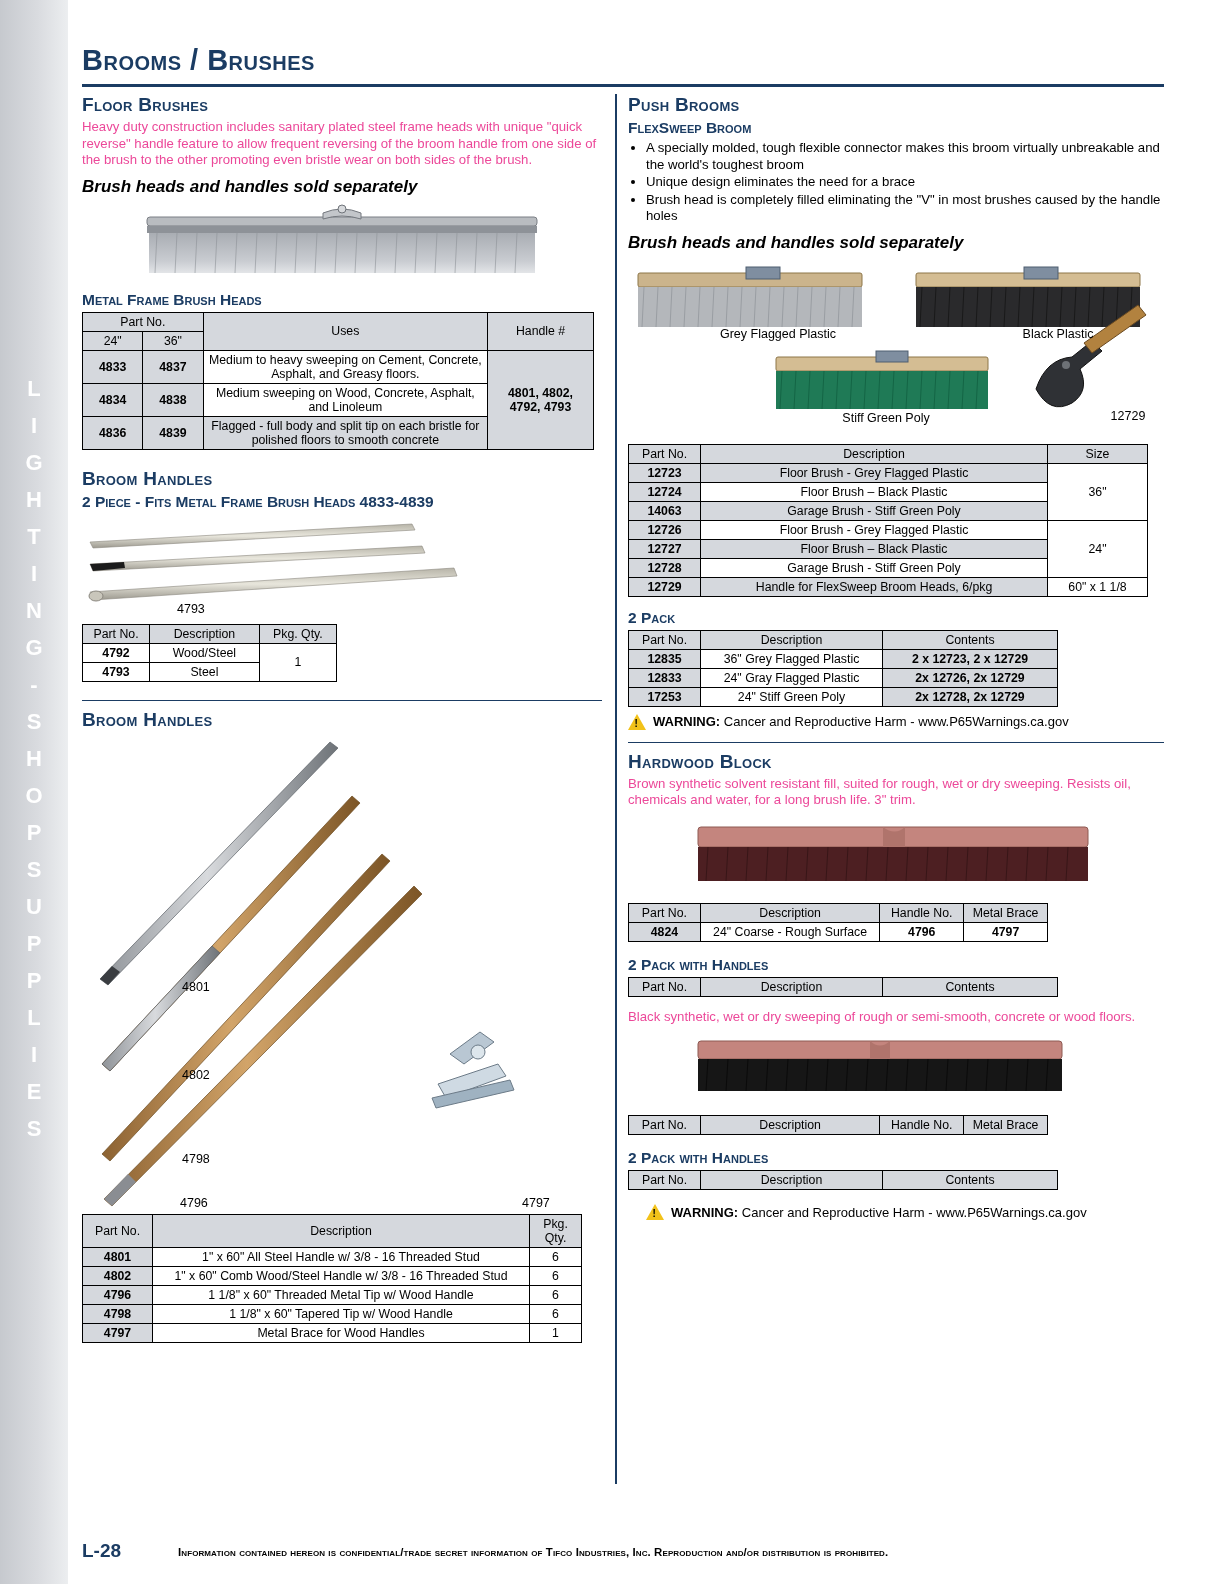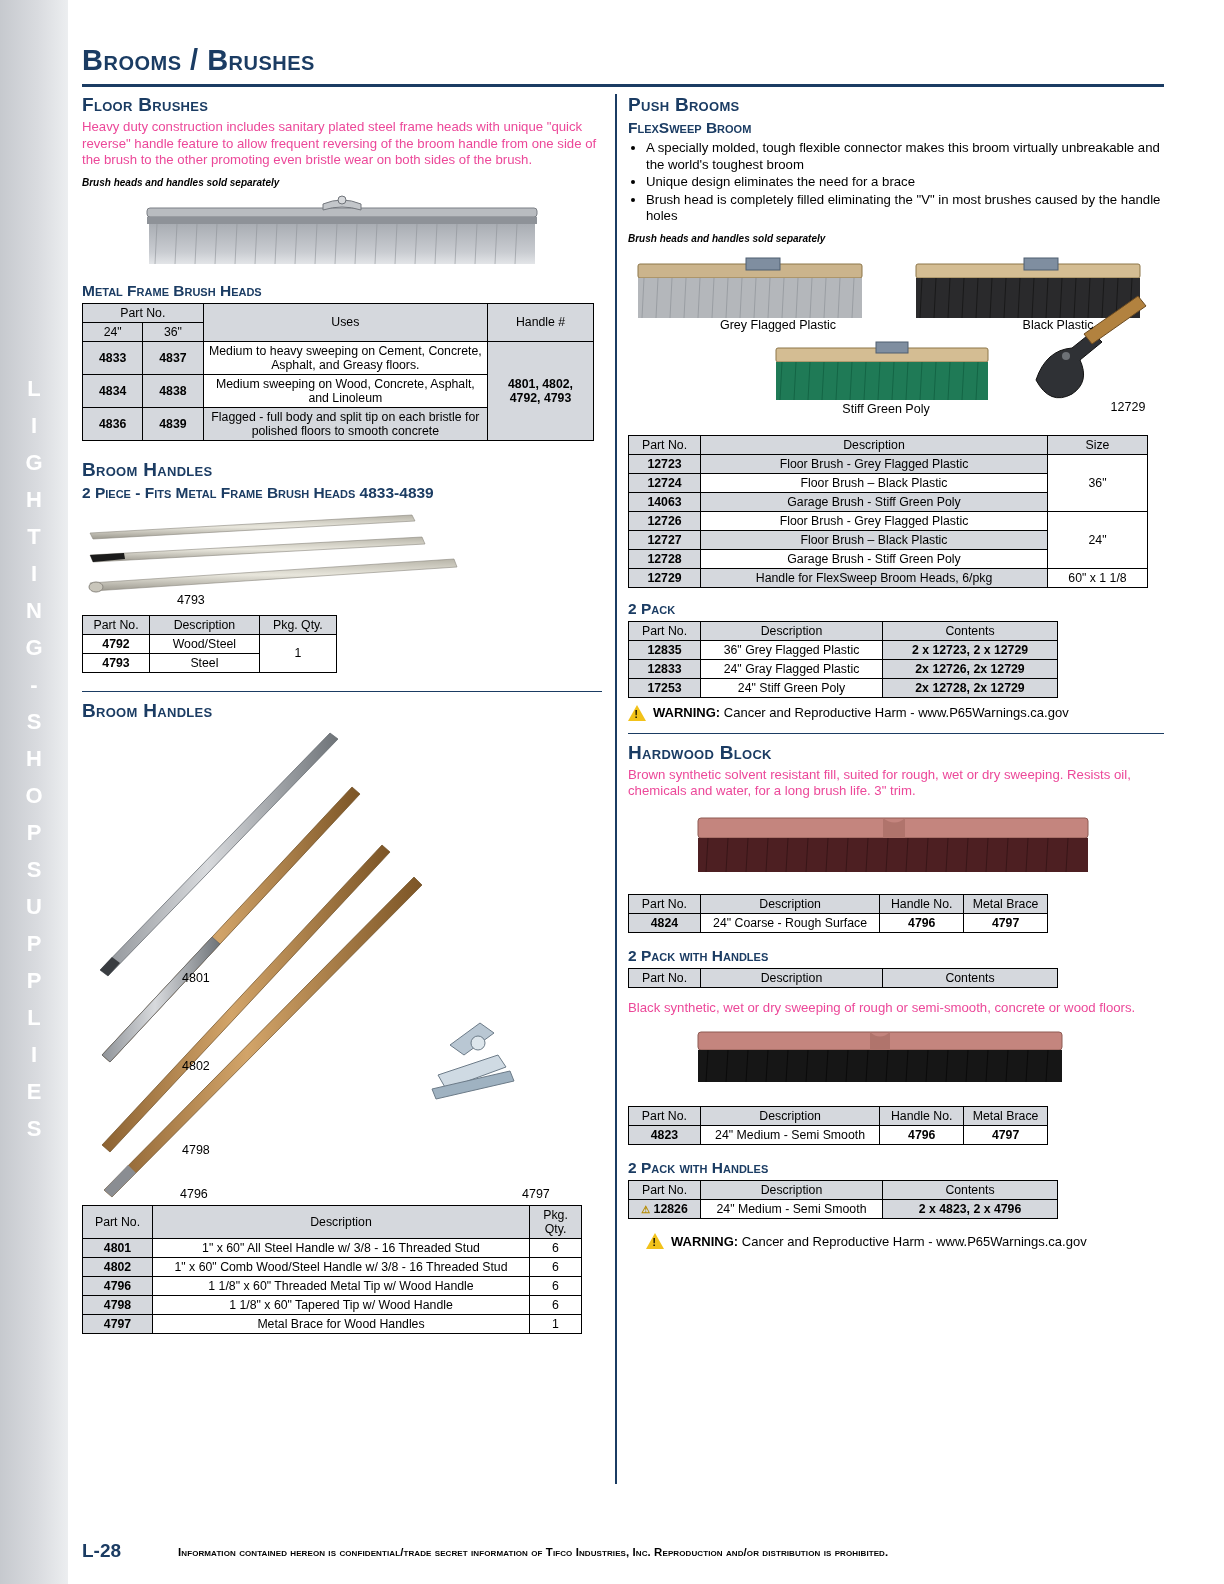--- a/index.html
+++ b/index.html
@@ -54,21 +54,21 @@
     font-variant:small-caps; margin:0 0 3px 0; letter-spacing:0.3px;
   }
   h3.sub {
     font-size:15.5px; font-weight:bold; color:#1b3c63;
     font-variant:small-caps; margin:6px 0 3px 0;
   }
   p.body {
     font-size:13.2px; line-height:16.5px; margin:0 0 6px 0; color:#ec4899;
   }
   p.ital {
-    font-size:10px; font-weight:bold; font-style:italic; margin:8px 0 6px 0;
+    font-size:17px; font-weight:bold; font-style:italic; margin:8px 0 6px 0;
   }
   ul.bullets { margin:2px 0 4px 0; padding-left:18px; }
   ul.bullets li { font-size:13.2px; line-height:16.6px; margin-bottom:1px; }
 
   table.grid {
     border-collapse:collapse; font-size:12.3px; width:100%;
   }
   table.grid td, table.grid th {
     border:1px solid #000; padding:2px 4px; text-align:center; vertical-align:middle;
   }
@@ -502,45 +502,31 @@
     </div>
 
     <table class="grid" style="width:420px;">
       <tbody>
           <tr>
         <td class="shade" style="width:72px">Part No.</td>
         <td class="shade" style="width:180px">Description</td>
         <td class="shade" style="width:84px">Handle No.</td>
         <td class="shade" style="width:84px">Metal Brace</td>
       </tr>
-      <tr>
-        <td class="shade bold">4823</td>
-        <td>24" Medium - Semi Smooth</td>
-        <td class="bold">4796</td>
-        <td class="bold">4797</td>
-      </tr>
     </tbody>
       </table>
 
     <h3 class="sub" style="margin-top:14px;">2 Pack with Handles</h3>
     <table class="grid" style="width:430px;">
       <tbody>
           <tr>
         <td class="shade" style="width:72px">Part No.</td>
         <td class="shade" style="width:182px">Description</td>
         <td class="shade">Contents</td>
       </tr>
-      <tr>
-        <td class="shade bold">
-          <span style="color:#b58b00;font-size:10px;">⚠</span>
-          <span>12826</span>
-        </td>
-        <td>24" Medium - Semi Smooth</td>
-        <td class="shade bold">2 x 4823, 2 x 4796</td>
-      </tr>
     </tbody>
       </table>
 
     <div class="warn" style="margin-top:14px;padding-left:18px;">
       <span class="tri"></span>
       <span><b>WARNING:</b><span> Cancer and Reproductive Harm - www.P65Warnings.ca.gov</span></span>
     </div>
   </div>
 
   <div class="footer-page">L-28</div>

